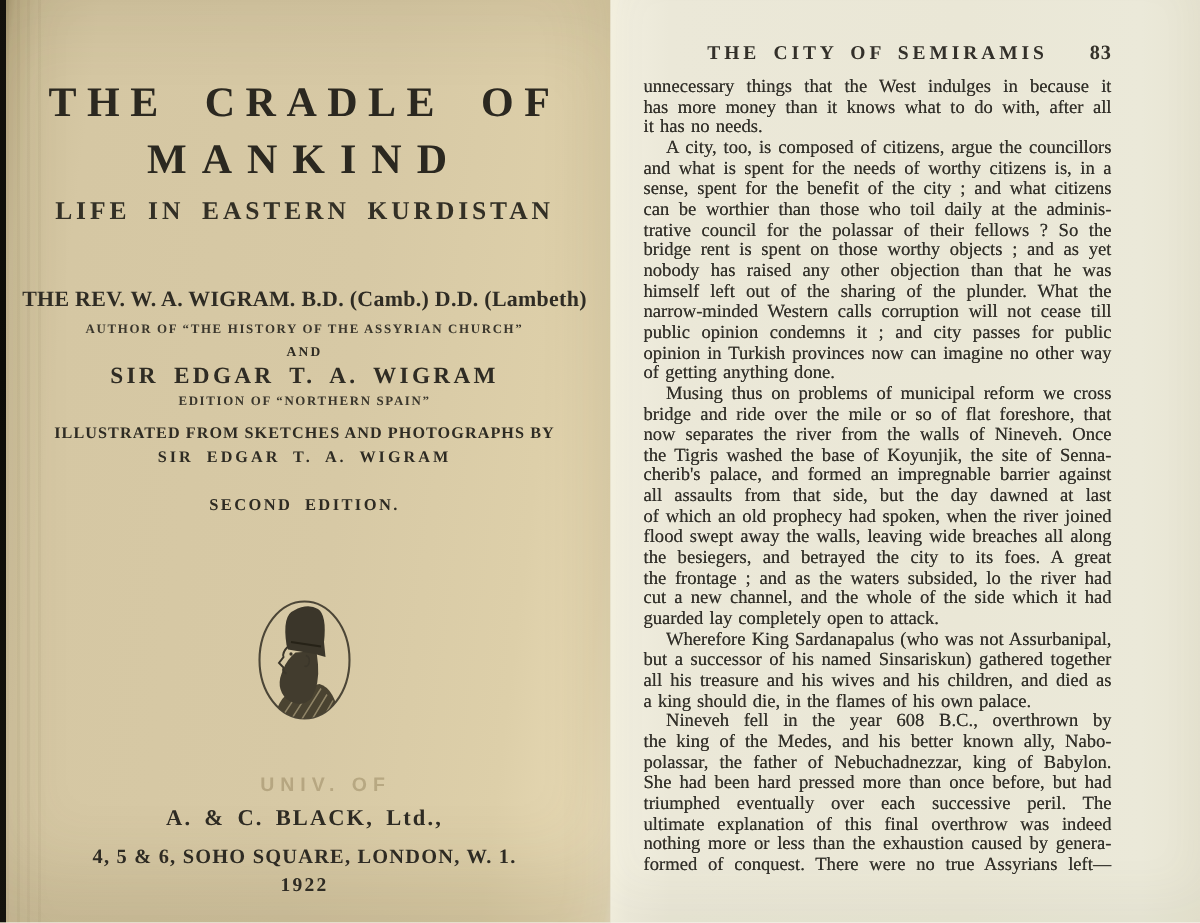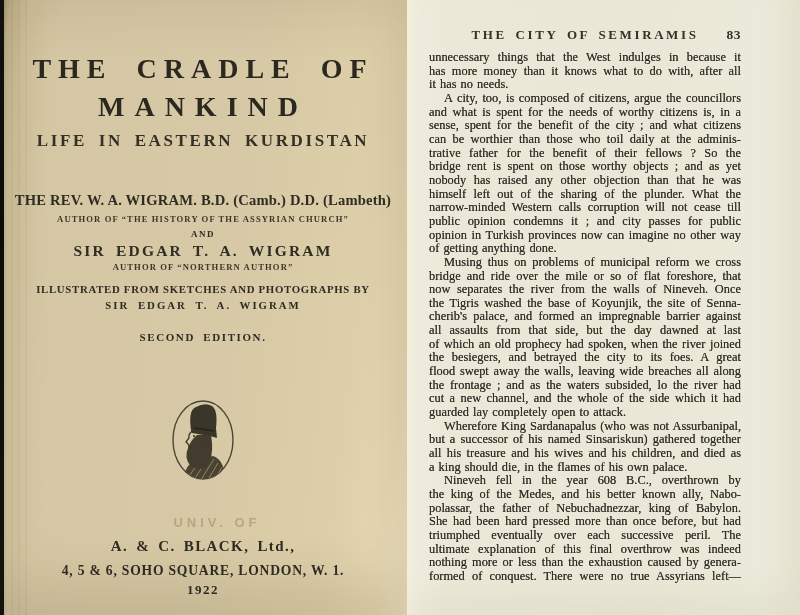--- a/index.html
+++ b/index.html
@@ -150,21 +150,21 @@
     <div class="lp-content">
       <div class="lp-item book-title t1">THE CRADLE OF</div>
       <div class="lp-item book-title t2">MANKIND</div>
       <div class="lp-item book-subtitle">LIFE IN EASTERN KURDISTAN</div>
 
       <div class="lp-item author-main">THE REV. W. A. WIGRAM. B.D. (Camb.) D.D. (Lambeth)</div>
       <div class="lp-item credit-line c1">AUTHOR OF “THE HISTORY OF THE ASSYRIAN CHURCH”</div>
 
       <div class="lp-item and-label">AND</div>
       <div class="lp-item author-two">SIR EDGAR T. A. WIGRAM</div>
-      <div class="lp-item credit-line c2">AUTHOR OF “NORTHERN AUTHOR”</div>
+      <div class="lp-item credit-line c2">EDITION OF “NORTHERN SPAIN”</div>
 
       <div class="lp-item illus-1">ILLUSTRATED FROM SKETCHES AND PHOTOGRAPHS BY</div>
       <div class="lp-item illus-2">SIR EDGAR T. A. WIGRAM</div>
 
       <div class="lp-item edition">SECOND EDITION.</div>
 
       <div class="lp-item emblem-wrap">
         <svg width="70" height="86" viewBox="0 0 70 86">
           <defs>
             <clipPath id="emclip">
@@ -205,37 +205,37 @@
         <span class="rh-page">83</span>
       </div>
       <div class="body-text">
           <div class="bline jst">unnecessary things that the West indulges in because it</div>
           <div class="bline jst">has more money than it knows what to do with, after all</div>
           <div class="bline">it has no needs.</div>
           <div class="bline ind jst">A city, too, is composed of citizens, argue the councillors ;</div>
           <div class="bline jst">and what is spent for the needs of worthy citizens is, in a</div>
           <div class="bline jst">sense, spent for the benefit of the city ; and what citizens</div>
           <div class="bline jst">can be worthier than those who toil daily at the adminis-</div>
-          <div class="bline jst">trative father for the benefit of their fellows ?  So the</div>
+          <div class="bline jst">trative council for the polassar of their fellows ?  So the</div>
           <div class="bline jst">bridge rent is spent on those worthy objects ; and as yet</div>
           <div class="bline jst">nobody has raised any other objection than that he was</div>
           <div class="bline jst">himself left out of the sharing of the plunder.  What the</div>
           <div class="bline jst">narrow-minded Western calls corruption will not cease till</div>
           <div class="bline jst">public opinion condemns it ; and city passes for public</div>
           <div class="bline jst">opinion in Turkish provinces now can imagine no other way</div>
           <div class="bline">of getting anything done.</div>
           <div class="bline ind jst">Musing thus on problems of municipal reform we cross the</div>
           <div class="bline jst">bridge and ride over the mile or so of flat foreshore, that</div>
           <div class="bline jst">now separates the river from the walls of Nineveh.  Once</div>
           <div class="bline jst">the Tigris washed the base of Koyunjik, the site of Senna-</div>
           <div class="bline jst">cherib's palace, and formed an impregnable barrier against</div>
           <div class="bline jst">all assaults from that side, but the day dawned at last</div>
           <div class="bline jst">of which an old prophecy had spoken, when the river joined</div>
+          <div class="bline jst">flood swept away the walls, leaving wide breaches all along</div>
           <div class="bline jst">the besiegers, and betrayed the city to its foes.  A great</div>
-          <div class="bline jst">flood swept away the walls, leaving wide breaches all along</div>
           <div class="bline jst">the frontage ; and as the waters subsided, lo the river had</div>
           <div class="bline jst">cut a new channel, and the whole of the side which it had</div>
           <div class="bline">guarded lay completely open to attack.</div>
           <div class="bline ind jst">Wherefore King Sardanapalus (who was not Assurbanipal,</div>
           <div class="bline jst">but a successor of his named Sinsariskun) gathered together</div>
           <div class="bline jst">all his treasure and his wives and his children, and died as</div>
           <div class="bline">a king should die, in the flames of his own palace.</div>
           <div class="bline ind jst">Nineveh fell in the year 608 B.C., overthrown by Cyaxares,</div>
           <div class="bline jst">the king of the Medes, and his better known ally, Nabo-</div>
           <div class="bline jst">polassar, the father of Nebuchadnezzar, king of Babylon.</div>

